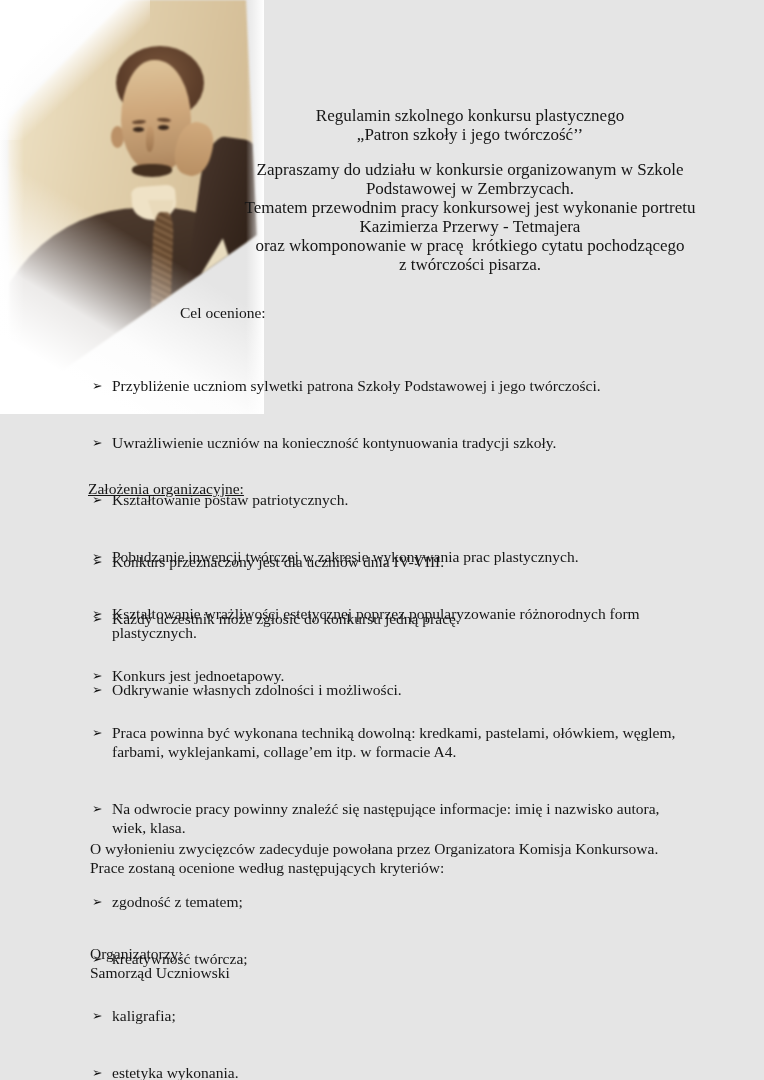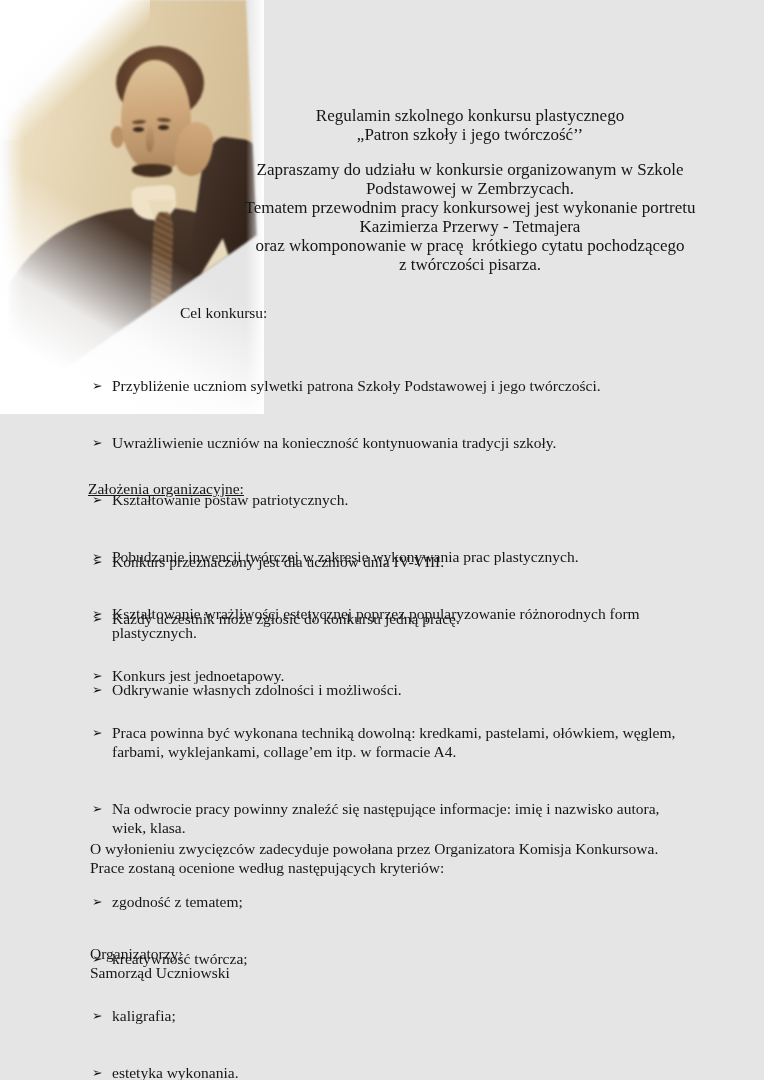--- a/index.html
+++ b/index.html
@@ -104,21 +104,21 @@
 
   <div class="blk hdr-title c">Regulamin szkolnego konkursu plastycznego
 „Patron szkoły i jego twórczość’’</div>
   <div class="blk hdr-intro c">Zapraszamy do udziału w konkursie organizowanym w Szkole
 Podstawowej w Zembrzycach.
 Tematem przewodnim pracy konkursowej jest wykonanie portretu
 Kazimierza Przerwy - Tetmajera
 oraz wkomponowanie w pracę  krótkiego cytatu pochodzącego
 z twórczości pisarza.</div>
 
-  <div class="blk goals-h">Cel konkursu:</div>
+  <div class="blk goals-h">Cel ocenione:</div>
   <ul class="blk blist goals-list">
     <li><span class="blt">➢</span><span class="txt">Przybliżenie uczniom sylwetki patrona Szkoły Podstawowej i jego twórczości.</span></li>
     <li><span class="blt">➢</span><span class="txt">Uwrażliwienie uczniów na konieczność kontynuowania tradycji szkoły.</span></li>
     <li><span class="blt">➢</span><span class="txt">Kształtowanie postaw patriotycznych.</span></li>
     <li><span class="blt">➢</span><span class="txt">Pobudzanie inwencji twórczej w zakresie wykonywania prac plastycznych.</span></li>
     <li><span class="blt">➢</span><span class="txt">Kształtowanie wrażliwości estetycznej poprzez popularyzowanie różnorodnych form
 plastycznych.</span></li>
     <li><span class="blt">➢</span><span class="txt">Odkrywanie własnych zdolności i możliwości.</span></li>
   </ul>
 

